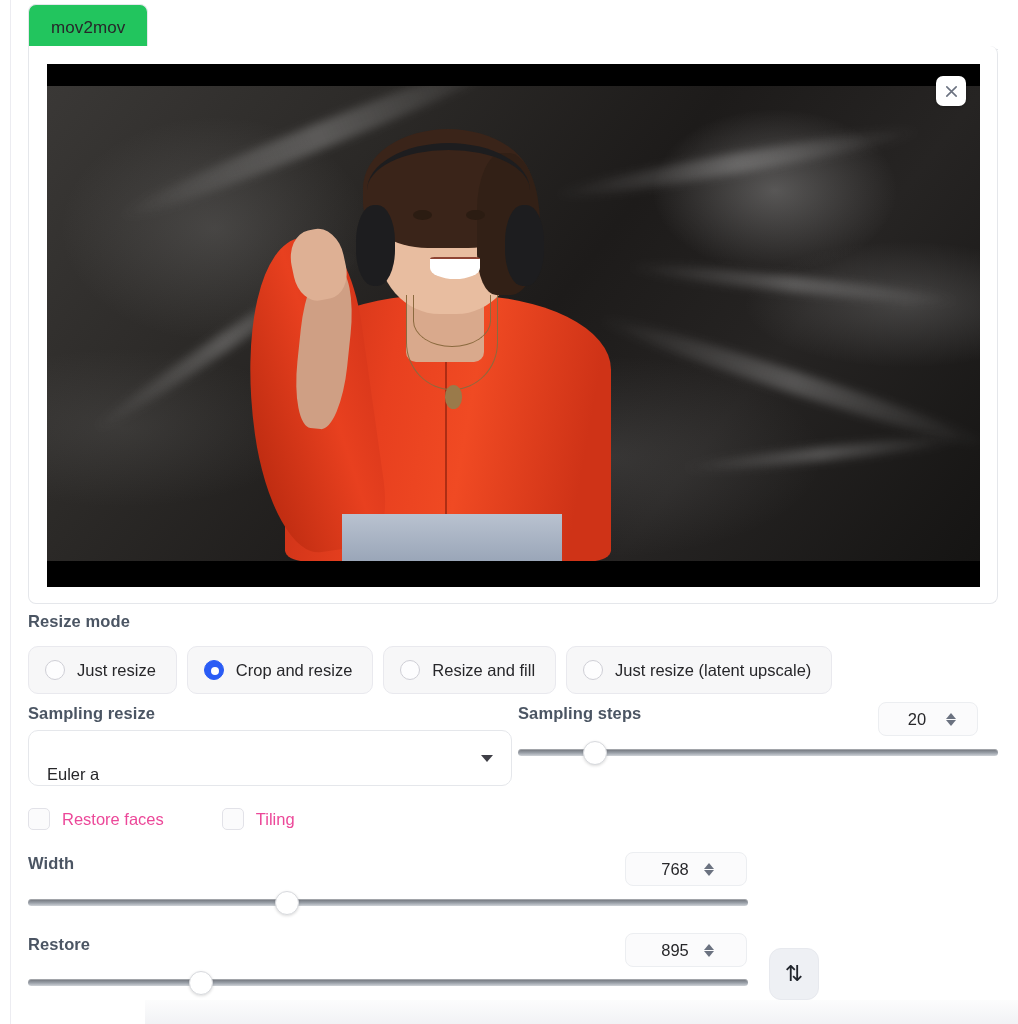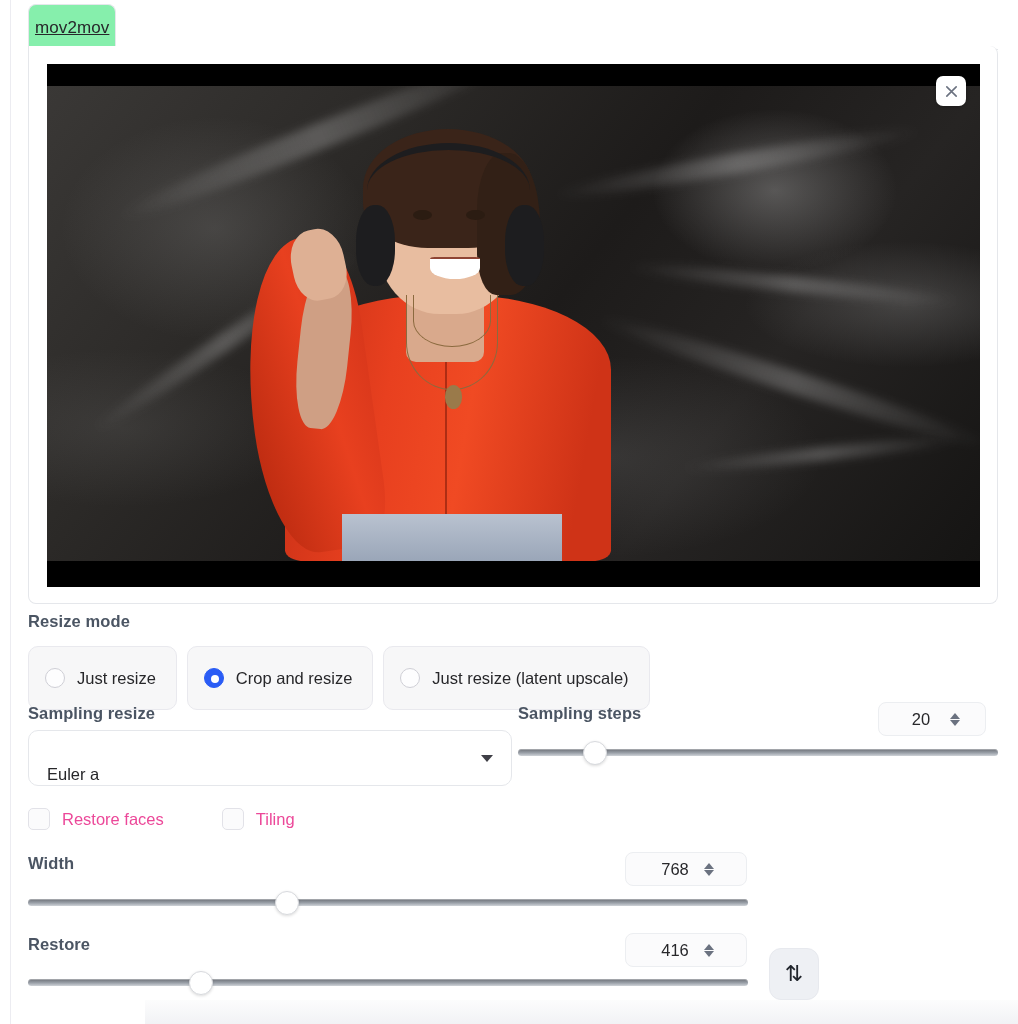--- a/index.html
+++ b/index.html
@@ -17,30 +17,29 @@
     background:#ececf1;
   }
 
   
   .tabbar {
     position:absolute; left:28px; top:4px; width:970px; height:46px;
   }
   .tab {
     position:absolute; left:0; top:0;
     height:46px;
-    padding: 0 6px;
+    padding: 0 22px;
     display:flex; align-items:center;
-    background:#86efac;
+    background:#22c55e;
     border:1px solid #e5e7eb;
     border-bottom:none;
     border-radius:8px 8px 0 0;
     font-size:17px;
     color:#27272a;
     letter-spacing:.1px;
-    text-decoration:underline;
   }
   .tab-underline {
     position:absolute; left:0; top:45px; width:970px; height:1px;
     background:#e5e7eb;
   }
 
   
   .video-panel {
     position:absolute; left:28px; top:46px; width:970px; height:558px;
     background:#ffffff;
@@ -160,21 +159,21 @@
   
   .lbl {
     font-size:16.5px; color:#4b5563; letter-spacing:.1px;font-weight:bold;
   }
 
   
   .resize-label { position:absolute; left:28px; top:612px; }
   .radio-row { position:absolute; left:28px; top:646px; display:flex; gap:10px; }
   .radio-pill {
     display:flex; align-items:center; gap:12px;
-    height:64px; padding:0 20px 0 16px;
+    height:48px; padding:0 20px 0 16px;
     background:#f7f7f8;
     border:1px solid #e9e9ee;
     border-radius:10px;
     cursor:pointer;
   }
   .radio-pill .rdo {
     width:20px; height:20px; border-radius:50%;
     border:1.5px solid #cfcfd6; background:#fdfdfe; flex:0 0 auto;
     position:relative;
   }
@@ -320,32 +319,36 @@
     <div class="radio-pill">
       <span class="rdo"></span>
       <span class="txt">Just resize</span>
     </div>
     <div class="radio-pill sel">
       <span class="rdo"></span>
       <span class="txt">Crop and resize</span>
     </div>
     <div class="radio-pill">
       <span class="rdo"></span>
+      <span class="txt">Resize and fill</span>
+    </div>
+    <div class="radio-pill">
+      <span class="rdo"></span>
       <span class="txt">Just resize (latent upscale)</span>
     </div>
   </div>
 
   <div class="lbl samp-method-label">Sampling resize</div>
   <div class="dropdown">
     <span class="dd-val">Euler a</span>
     <span class="caret"></span>
   </div>
 
   <div class="lbl samp-steps-label">Sampling steps</div>
-  <div class="numbox" style="left:878px; top:702px; width:108px;">
+  <div class="numbox" style="left:878px; top:702px; width:100px;">
     <span class="nval">20</span>
     <span class="stepper">
       <span class="a up"></span>
       <span class="a dn"></span>
     </span>
   </div>
   <div class="track" style="left:518px; top:749px; width:480px;">
     <span class="thumb" id="thumb-steps" style="left: 64.8px;"></span>
   </div>
 
@@ -368,21 +371,21 @@
       <span class="a up"></span>
       <span class="a dn"></span>
     </span>
   </div>
   <div class="track" style="left:28px; top:899px; width:720px;">
     <span class="thumb" id="thumb-width" style="left: 247.2px;"></span>
   </div>
 
   <div class="lbl h-label">Restore</div>
   <div class="numbox" style="left:625px; top:933px; width:122px;">
-    <span class="nval">416</span>
+    <span class="nval">895</span>
     <span class="stepper">
       <span class="a up"></span>
       <span class="a dn"></span>
     </span>
   </div>
   <div class="track" style="left:28px; top:979px; width:720px;">
     <span class="thumb" id="thumb-height" style="left: 160.8px;"></span>
   </div>
 
   <div class="swap-btn">

